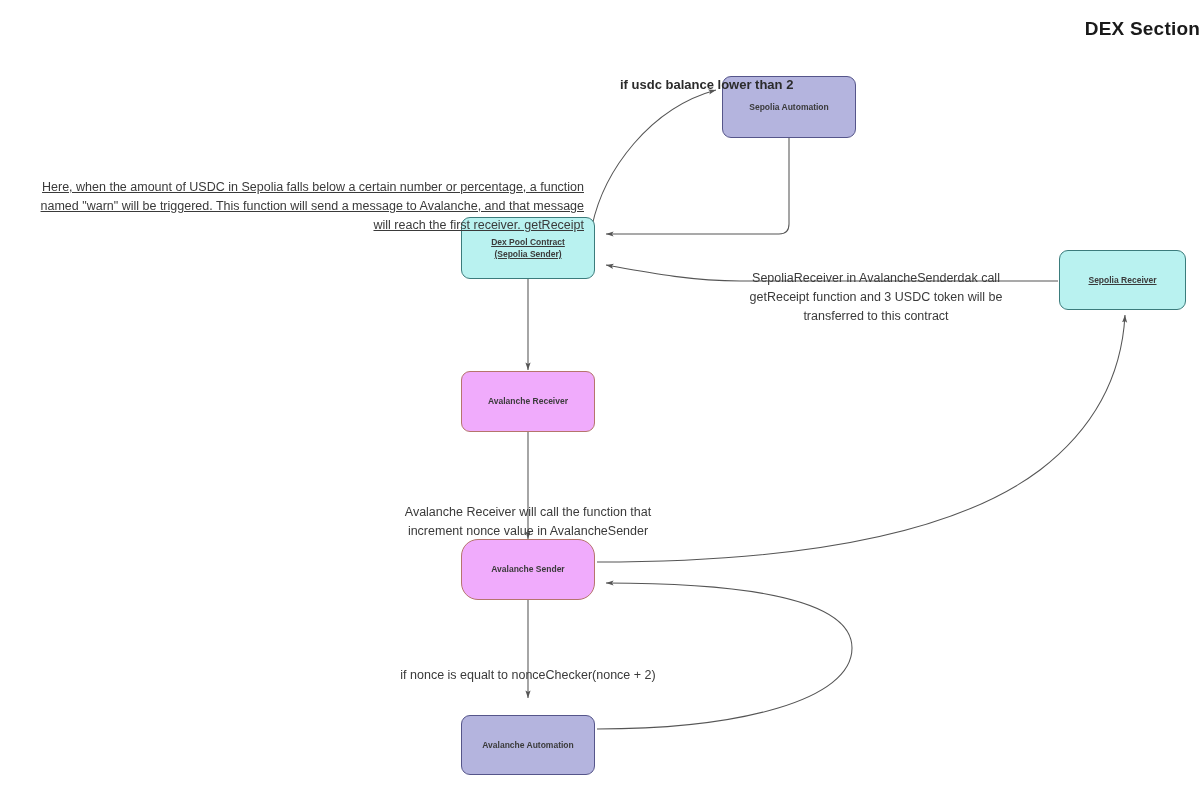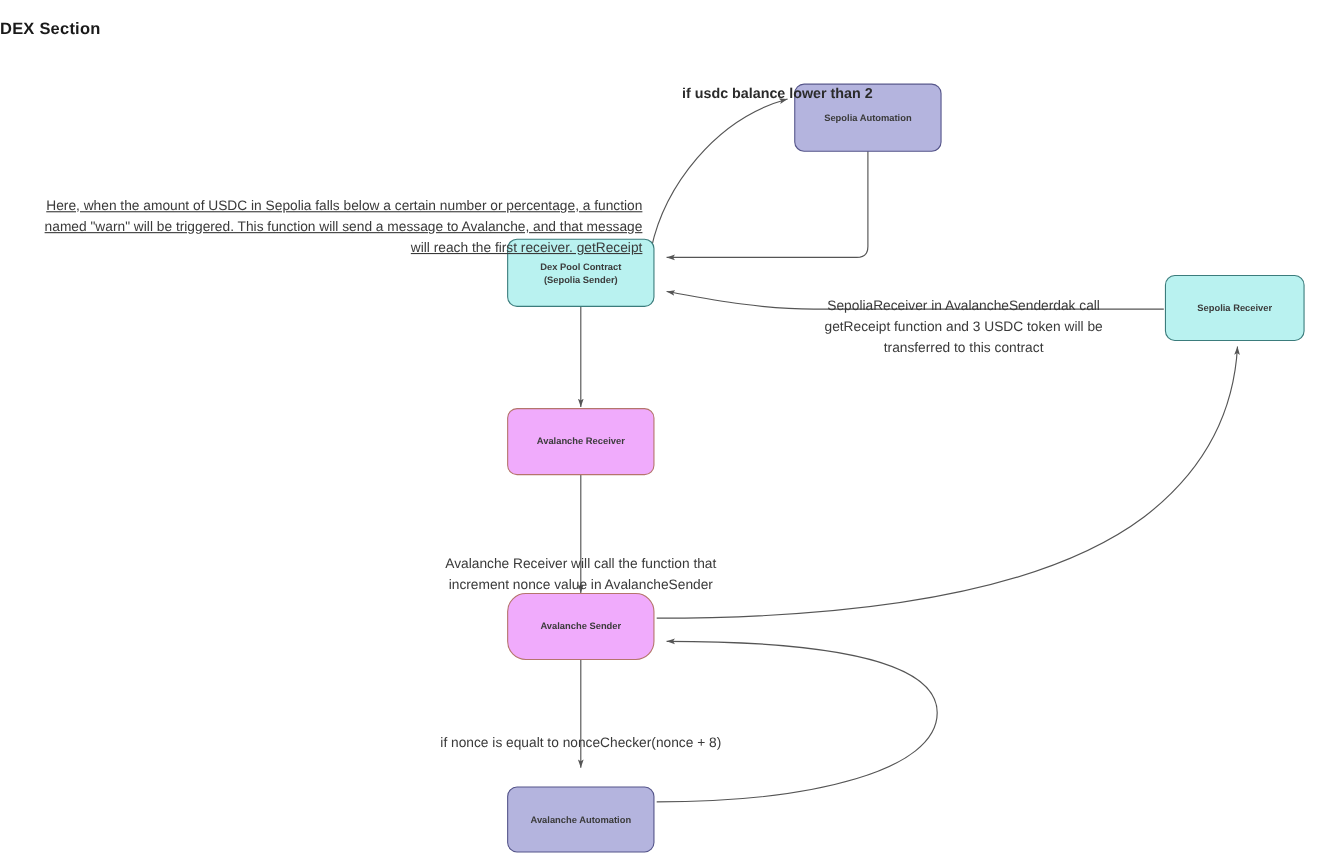--- a/index.html
+++ b/index.html
@@ -28,22 +28,22 @@
     top: 0;
     width: 1200px;
     height: 788px;
     pointer-events: none;
   }
   .diagram-title {
     position: absolute;
     left: 0;
     top: 18px;
     width: 1200px;
-    text-align: left;
-    font-size: 15px;
+    text-align: right;
+    font-size: 19px;
     font-weight: bold;
     color: #1a1a1a;
     letter-spacing: 0.2px;
   }
   .node {
     position: absolute;
     box-sizing: border-box;
     border-radius: 9px;
     display: flex;
     align-items: center;
@@ -51,20 +51,21 @@
     text-align: center;
     font-size: 8.5px;
     font-weight: bold;
     line-height: 1.45;
     color: #3b3b3b;
     padding: 2px 6px;
   }
   .node-cyan {
     background: #b9f2f0;
     border: 1.1px solid #3b7c7c;
+    text-decoration: underline;
   }
   .node-purple {
     background: #b4b4de;
     border: 1.1px solid #55558a;
     margin-top: 16px;
   }
   .node-pink {
     background: #f0abfc;
     border: 1.1px solid #b5756c;
   }
@@ -165,17 +166,17 @@
 getReceipt function and 3 USDC token will be
 transferred to this contract</span>
   </div>
 
   <div class="note note-center" style="left:390px; top:484px; width:276px;">
     <span>Avalanche Receiver will call the function that
 increment nonce value in AvalancheSender</span>
   </div>
 
   <div class="note note-center" style="left:390px; top:647px; width:276px;">
-    <span>if nonce is equalt to nonceChecker(nonce + 8)</span>
+    <span>if nonce is equalt to nonceChecker(nonce + 2)</span>
   </div>
 
 
 </div>
 
 </body></html>

